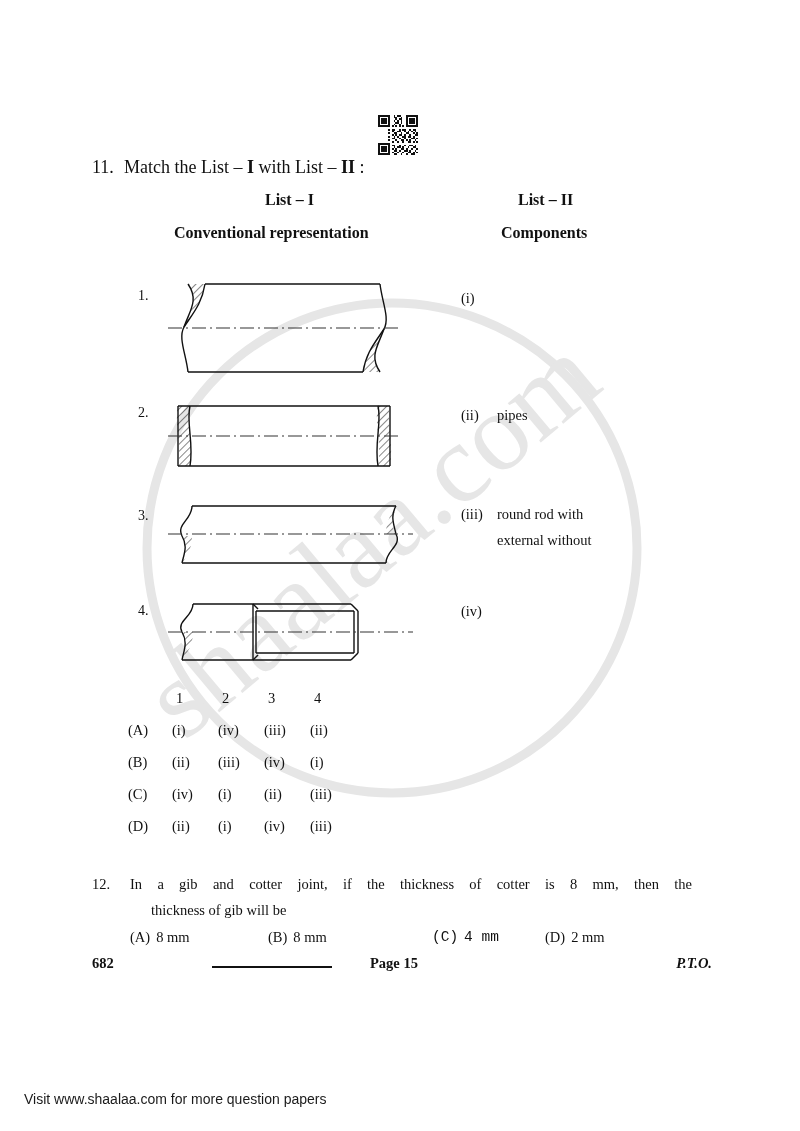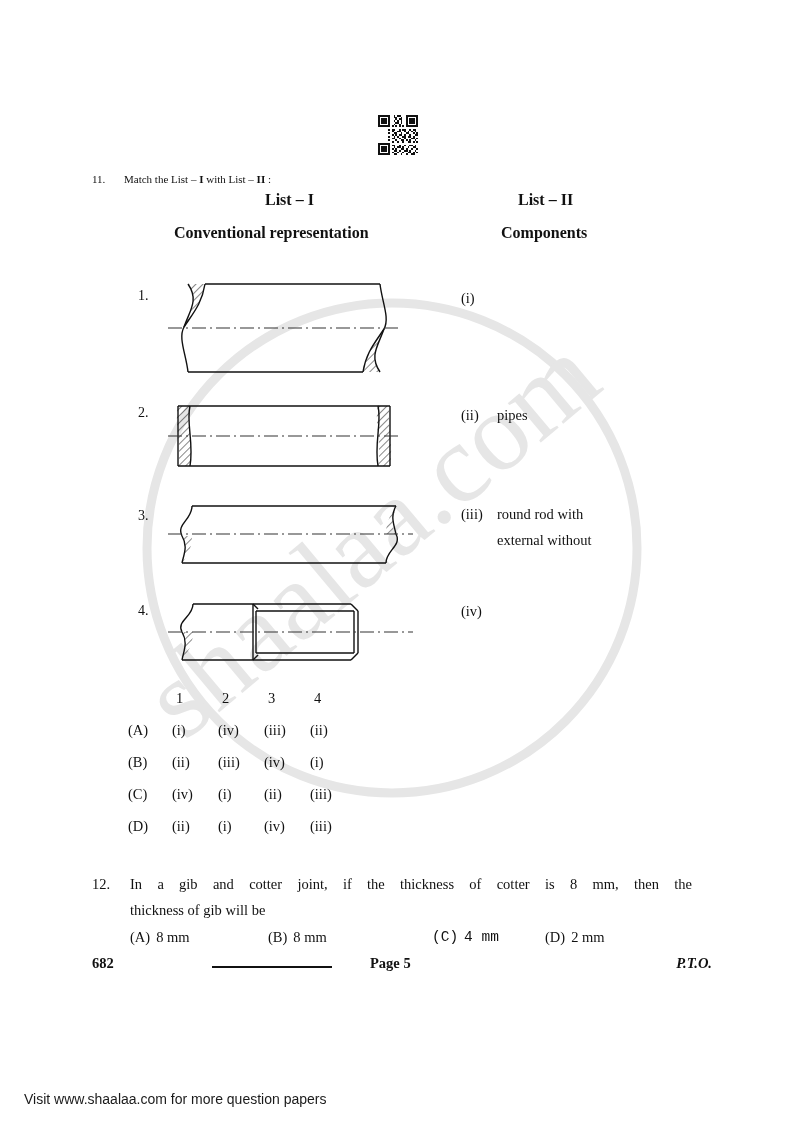--- a/index.html
+++ b/index.html
@@ -44,22 +44,22 @@
     left: 376px;
     top: 113px;
     width: 44px;
     height: 44px;
   }
 
   
   #q11-line {
     position: absolute;
     left: 92px;
-    top: 173px;
-    font-size: 11px;
+    top: 157px;
+    font-size: 18px;
     white-space: nowrap;
   }
   #q11-num {
     display: inline-block;
     width: 32px;
   }
   .bold { font-weight: bold; }
 
   
   .hdr {
@@ -148,21 +148,21 @@
     left: 0; top: 0;
     width: 38px;
   }
   #q12 .qbody { margin-left: 38px; }
   #q12-l1 {
     display: flex;
     justify-content: space-between;
     width: 562px;
     align-items: flex-end;
   }
-  #q12-l2 { margin-top: 9px; display: block; }
+  #q12-l2 { margin-top: 9px; display: block; margin-left: 21px; }
 
   #q12-options {
     position: absolute;
     left: 130px;
     top: 929px;
     width: 560px;
     font-size: 14.5px;
   }
   #q12-options .optwrap {
     position: absolute;
@@ -602,20 +602,20 @@
         <span class="optlabel">(C)</span><span>4 mm</span>
       </span>
       <span class="optwrap" id="q12-opt-d">
         <span class="optlabel">(D)</span><span>2 mm</span>
       </span>
     </div>
 
     <div id="footer">
       <span id="footer-code">682</span>
       <span id="footer-rule"></span>
-      <span id="footer-page">Page 5</span>
+      <span id="footer-page">Page 15</span>
       <span id="footer-pto">P.T.O.</span>
     </div>
 
   </div>
 </div>
 
 <div id="banner">Visit www.shaalaa.com for more question papers</div>
 
 </body></html>

